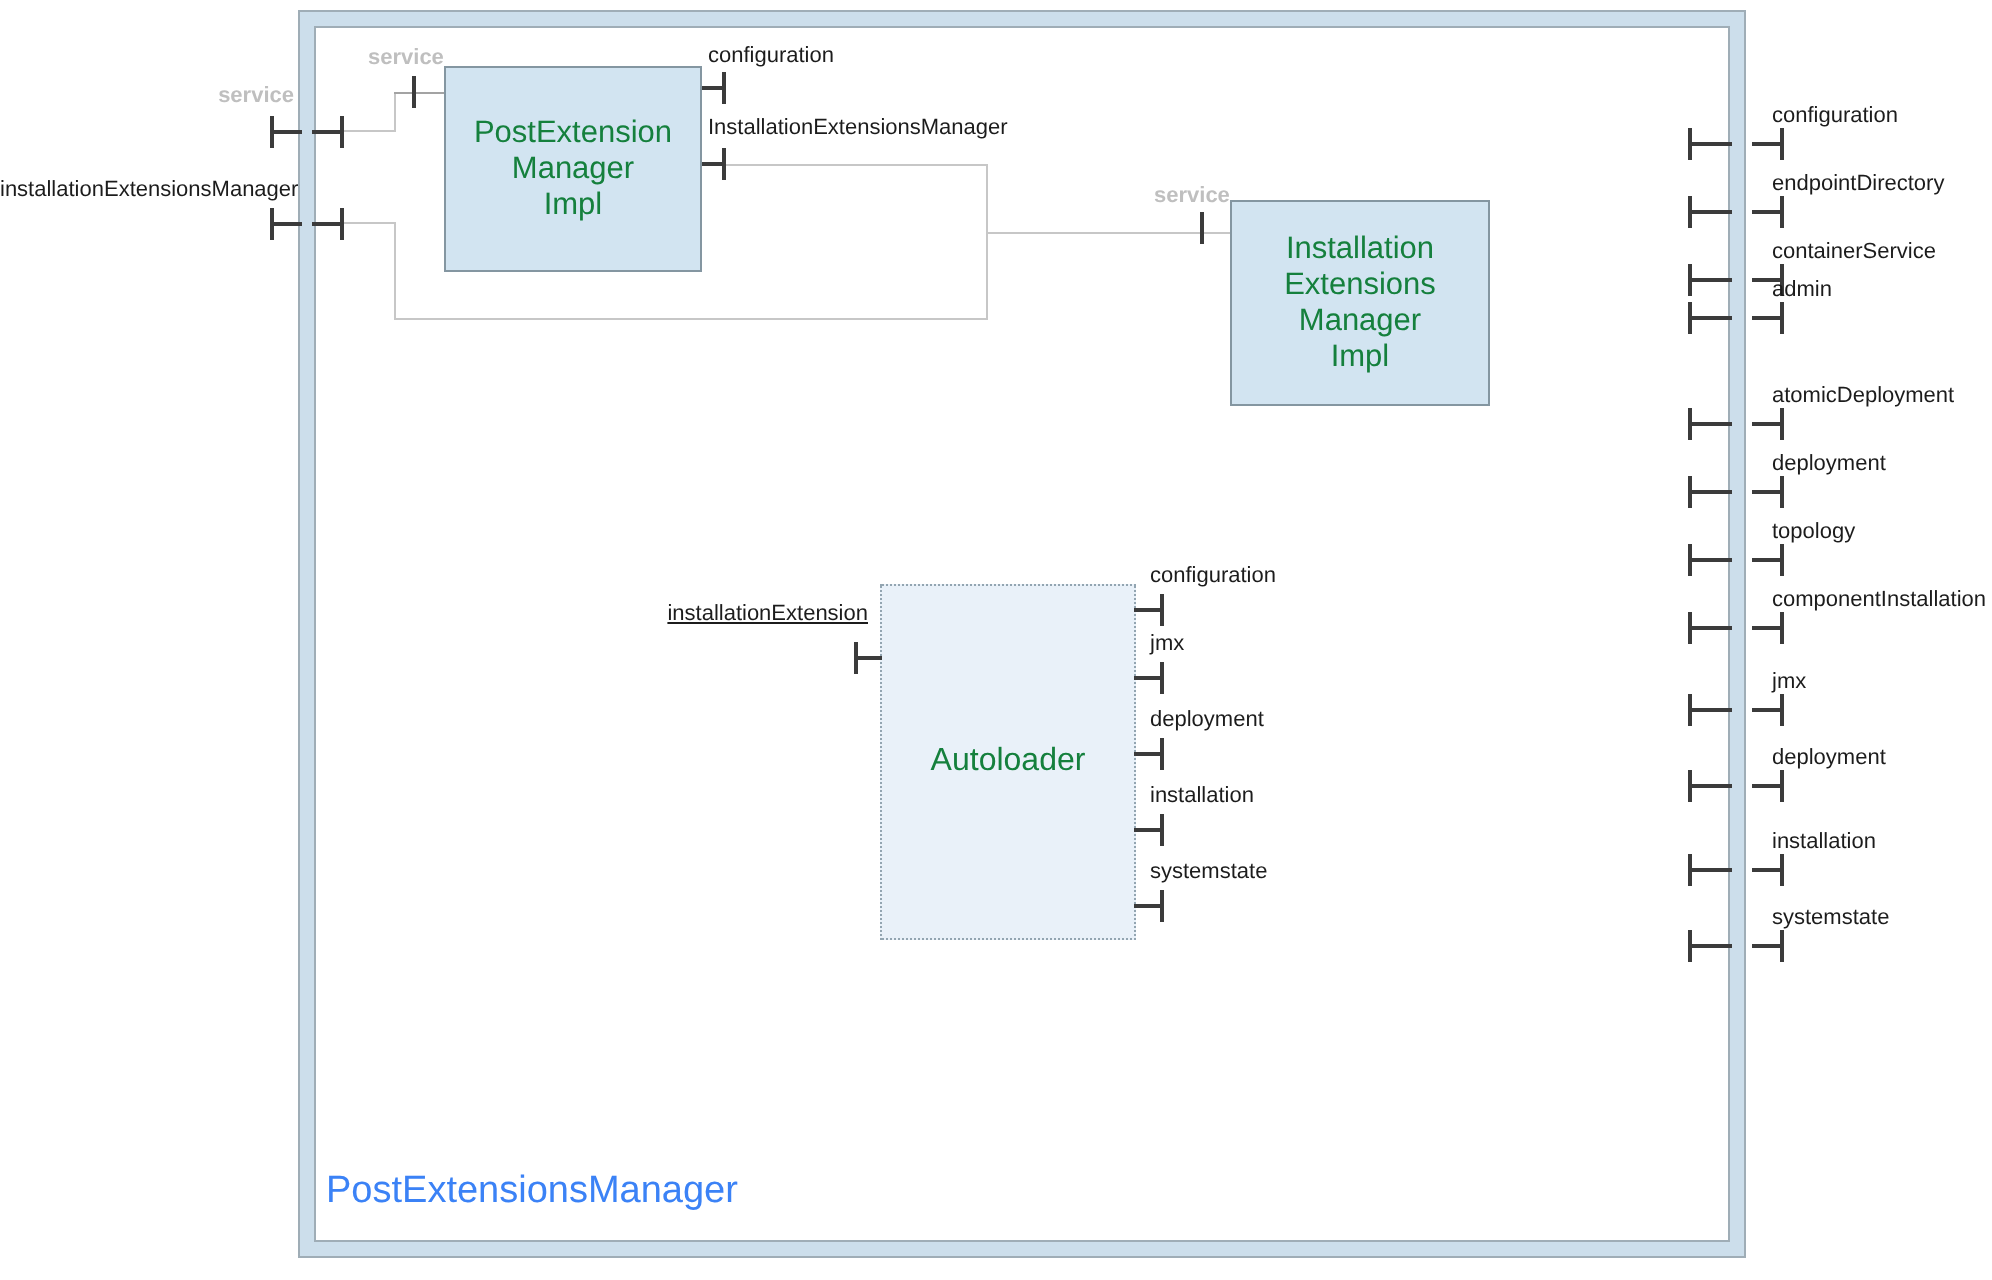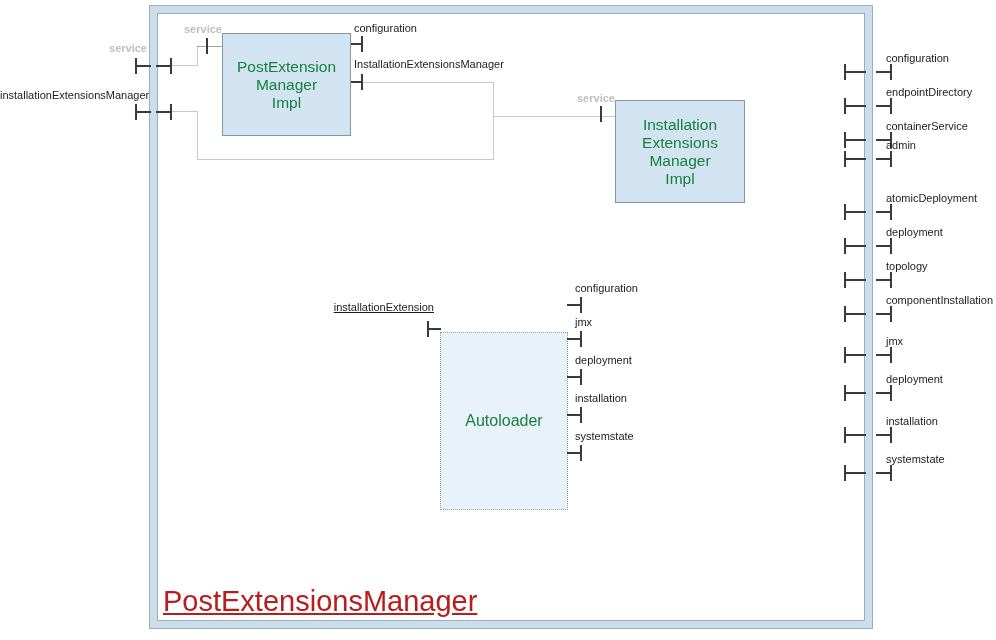--- a/index.html
+++ b/index.html
@@ -21,25 +21,25 @@
 
   .frame{position:absolute;left:149px;top:5px;width:724px;height:624px;
          background:var(--frame-band);border:1px solid var(--frame-border);box-sizing:border-box;}
   .frame-inner{position:absolute;left:7px;top:7px;right:7px;bottom:7px;
          background:#ffffff;border:1px solid var(--frame-border);}
 
   .comp{position:absolute;display:flex;flex-direction:column;align-items:center;justify-content:center;
         background:var(--component-fill);border:1px solid var(--component-border);box-sizing:border-box;
         color:#15803d;text-align:center;}
   .comp .ln{display:block;font-size:15.5px;line-height:18px;}
-  .comp-auto{background:var(--autoloader-fill);border:1px dotted var(--autoloader-border);font-size:16px;margin-top:40px;}
+  .comp-auto{background:var(--autoloader-fill);border:1px dotted var(--autoloader-border);font-size:16px;}
 
   .lbl{position:absolute;font-size:11px;line-height:13px;color:var(--label);white-space:nowrap;}
   .mlbl{color:var(--muted-label);font-weight:bold;}
-  .title{position:absolute;font-size:29px;color:#b91c1c;white-space:nowrap;text-decoration:underline;}
+  .title{position:absolute;font-size:19px;color:#3b82f6;white-space:nowrap;}
 
   .wire{position:absolute;background:var(--wire);}
   .wire.dark{background:var(--wire-dark);}
   .tick{position:absolute;width:2px;height:16px;background:var(--connector);}
   .cline{position:absolute;height:1.5px;background:var(--connector);}
 
   .pgroup{position:absolute;}
   .lport{left:135px;width:38px;height:16px;}
   .lport .t1{left:0;top:0;} .lport .l1{left:1px;top:7px;width:15px;}
   .lport .l2{left:21px;top:7px;width:15px;} .lport .t2{left:35px;top:0;}

